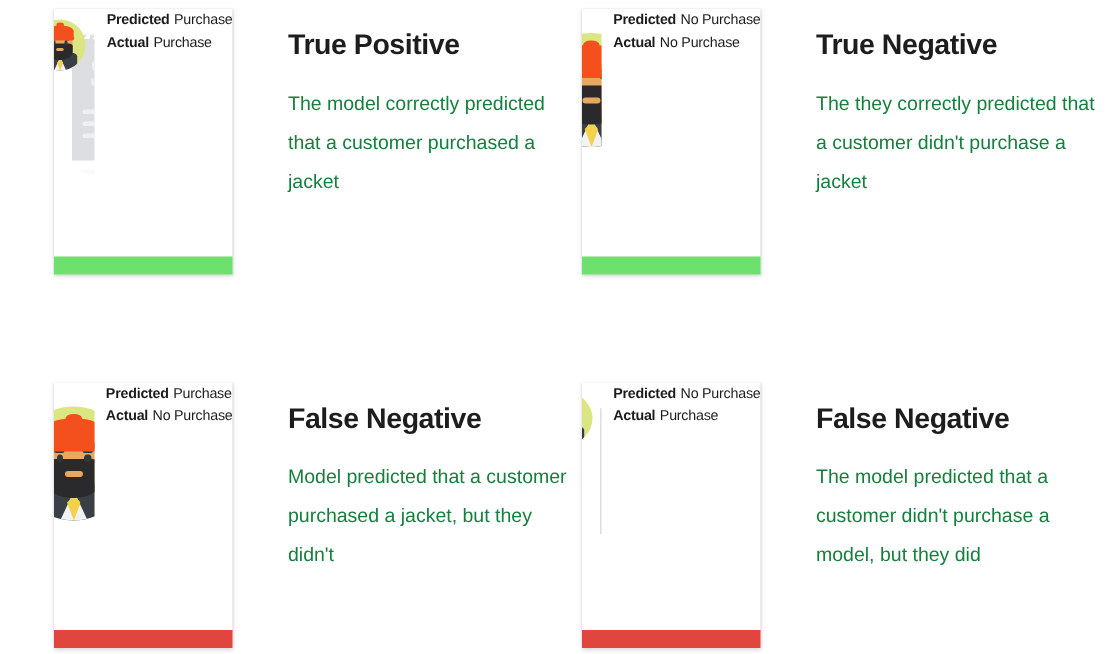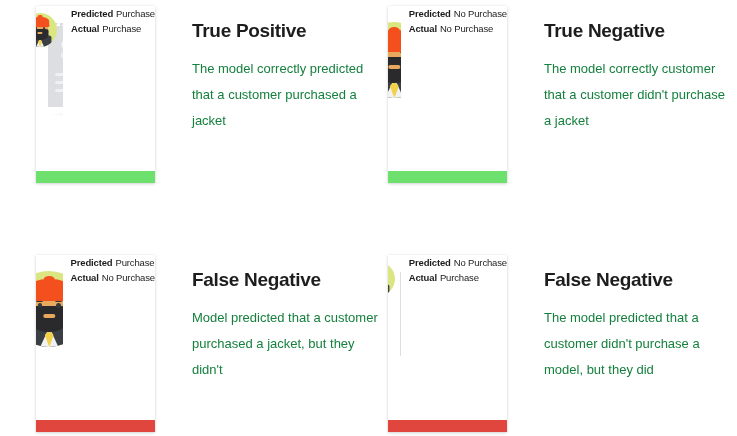--- a/index.html
+++ b/index.html
@@ -442,21 +442,21 @@
           <span class="label-key">Predicted</span><span class="label-val">No Purchase</span>
         </div>
         <div class="label-row">
           <span class="label-key">Actual</span><span class="label-val">No Purchase</span>
         </div>
       </div>
       <div class="accent-bar accent-green"></div>
     </div>
     <div class="text-block">
       <h2 class="t-title">True Negative</h2>
-      <p class="t-desc">The model correctly customer that a customer didn't purchase a jacket</p>
+      <p class="t-desc">The they correctly predicted that a customer didn't purchase a jacket</p>
     </div>
   </div>
 
   <div class="quadrant q-fp">
     <div class="card">
       <div class="card-art">
         <div class="avatar av-large">
           <div class="av-suit"></div>
           <div class="av-shirt"></div>
           <div class="av-tie"></div>

